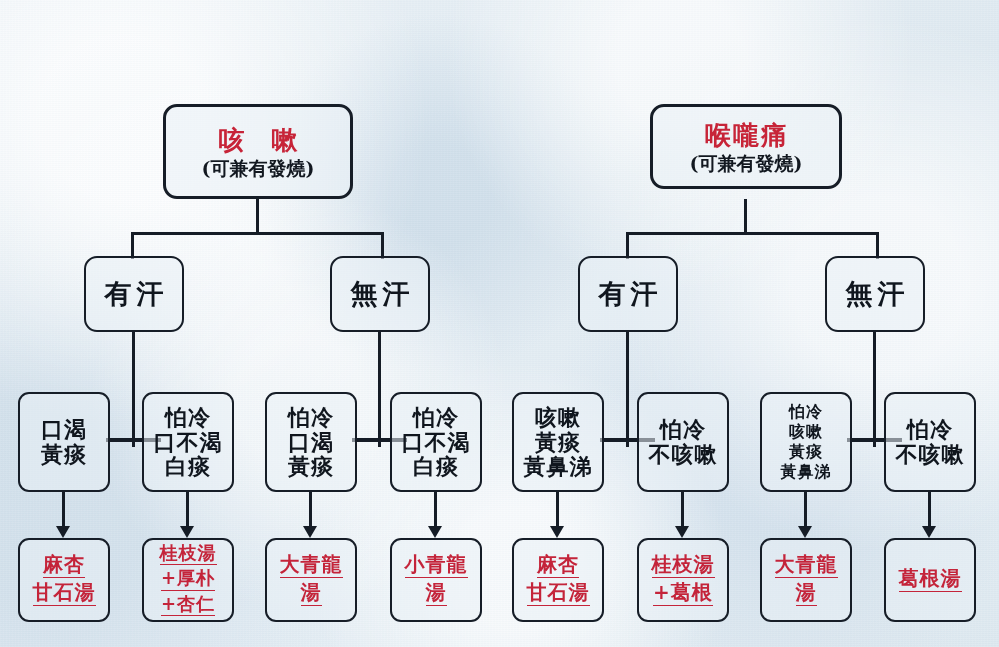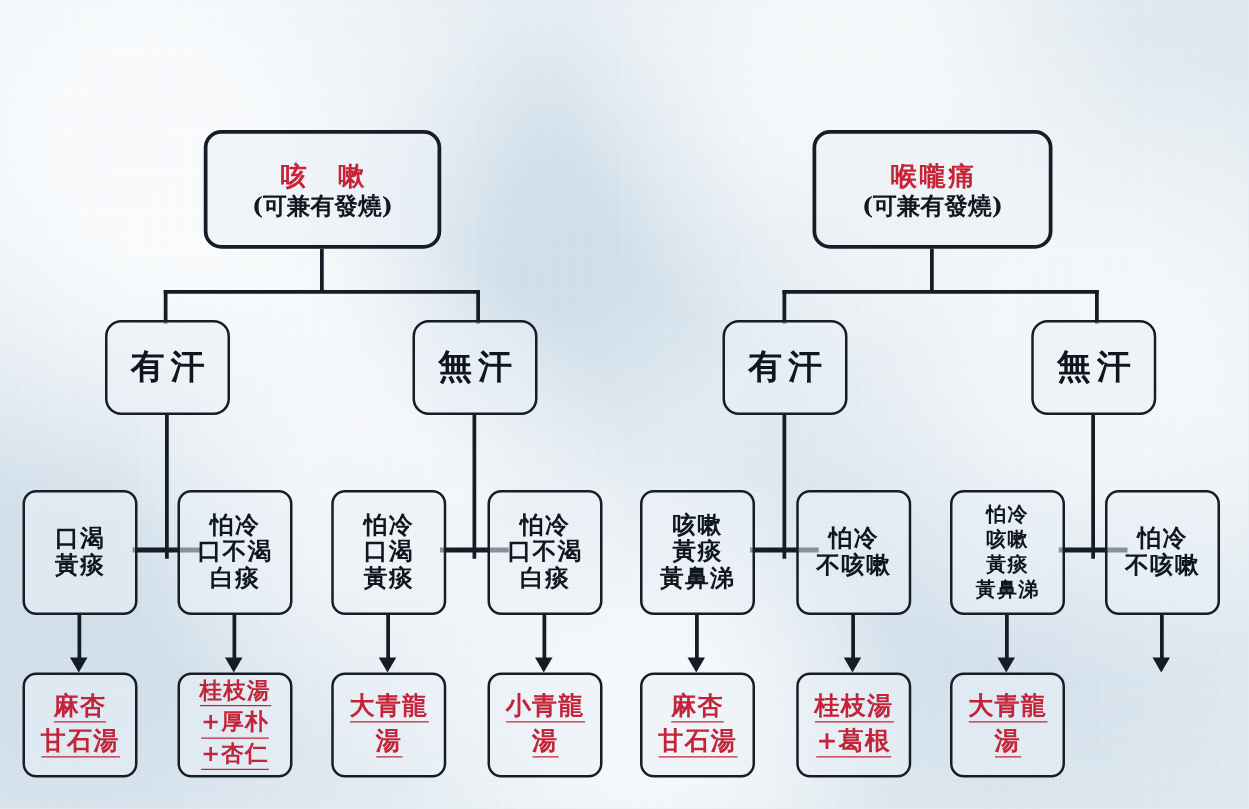--- a/index.html
+++ b/index.html
@@ -77,21 +77,21 @@
     z-index: 3;
   }
 
   .root-node {
     border-width: 3px;
     border-radius: 14px;
     padding-top: 2px;
   }
   .root-main {
     color: #c72438;
-    font-size: 21px;
+    font-size: 26px;
     letter-spacing: 9px;
     text-indent: 9px;
     font-weight: bold;
     line-height: 1.1;
   }
   .root-main.tight {
     letter-spacing: 2px;
     text-indent: 2px;
   }
   .root-sub {
@@ -104,21 +104,21 @@
 
   .sweat-node {
     border-radius: 13px;
     font-size: 27px;
     letter-spacing: 5px;
     text-indent: 5px;
   }
 
   .symptom-node {
     border-radius: 11px;
-    font-size: 19px;
+    font-size: 22px;
     letter-spacing: 1px;
   }
   .symptom-node .ln { display: block; white-space: nowrap; }
   .symptom-node.s4 { font-size: 16px; line-height: 1.25; }
 
   .rx-node {
     border-radius: 11px;
     border-color: #161d27;
   }
   .rx-node .ln {
@@ -155,21 +155,21 @@
 
 <div id="chart-root">
   <div id="grain"></div>
 
 
   <div class="node root-node" style="left:163px; top:104px; width:190px; height:95px;">
     <div class="root-main">咳 嗽</div>
     <div class="root-sub">(可兼有發燒)</div>
   </div>
 
-  <div class="node root-node" style="left:650px; top:104px; width:192px; height:95px;">
+  <div class="node root-node" style="left:650px; top:104px; width:192px; height:85px;">
     <div class="root-main tight">喉嚨痛</div>
     <div class="root-sub">(可兼有發燒)</div>
   </div>
 
   <div class="ln-v" style="left:256px; top:199px; width:3px; height:35px;"></div>
   <div class="ln-h" style="left:131px; top:232px; width:253px; height:3px;"></div>
   <div class="ln-v" style="left:131px; top:232px; width:3px; height:27px;"></div>
   <div class="ln-v" style="left:381px; top:232px; width:3px; height:27px;"></div>
 
   <div class="ln-v" style="left:744px; top:199px; width:3px; height:35px;"></div>
@@ -293,14 +293,17 @@
   <div class="node rx-node" style="left:637px; top:538px; width:92px; height:84px;">
     <span class="ln">桂枝湯</span>
     <span class="ln">+葛根</span>
   </div>
 
   <div class="node rx-node" style="left:760px; top:538px; width:92px; height:84px;">
     <span class="ln">大青龍</span>
     <span class="ln">湯</span>
   </div>
 
+  <div class="node rx-node" style="left:884px; top:538px; width:92px; height:84px;">
+    <span class="ln">葛根湯</span>
+  </div>
 
 </div>
 
 </body></html>

